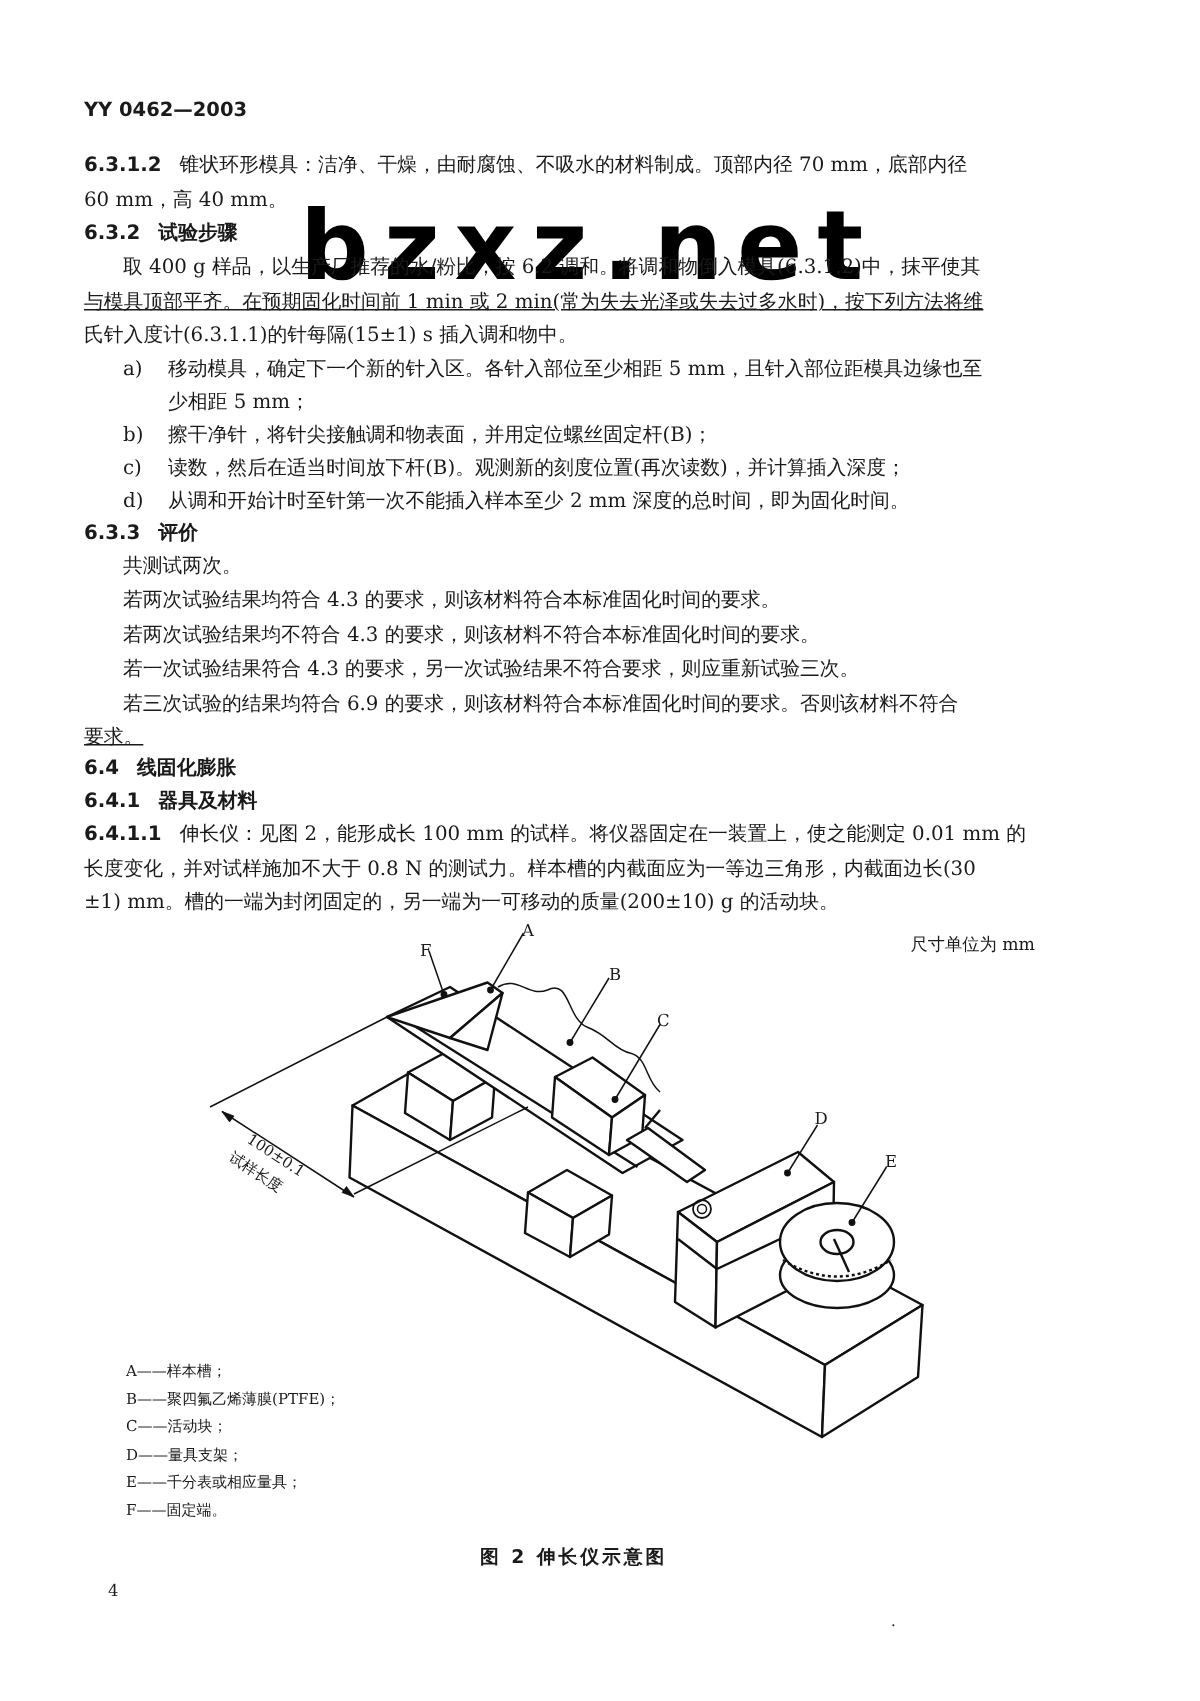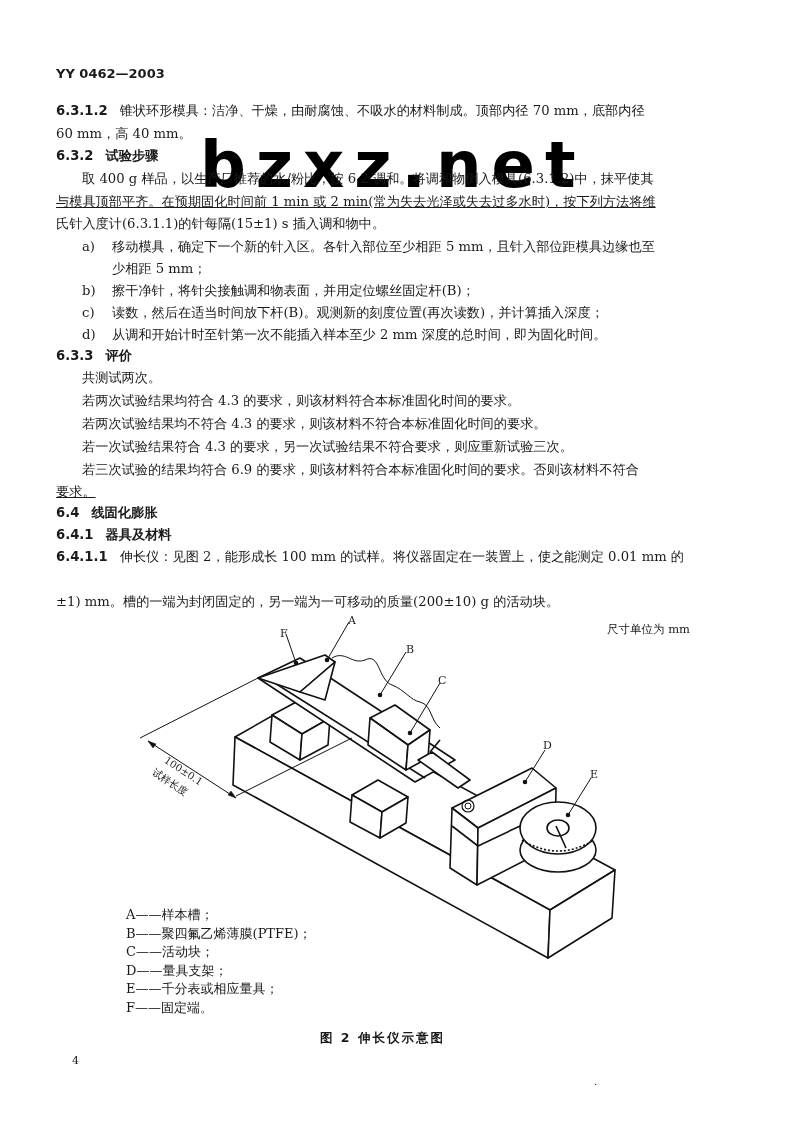--- a/index.html
+++ b/index.html
@@ -8,21 +8,21 @@
     .page { position: absolute; left: 0; top: 0; width: 800px; height: 1134px; }
     .std-header { position: absolute; left: 56px; top: 66px; font-family: "DejaVu Sans", "Liberation Sans", sans-serif;
                   font-weight: bold; font-size: 13px; letter-spacing: 0; }
     .watermark { position: absolute; left: 200px; top: 128px; font-family: "DejaVu Sans", "Liberation Sans", sans-serif;
                  font-weight: bold; font-size: 64px; color: #000000; letter-spacing: 10px; z-index: 0; }
     .line { position: absolute; font-size: 13.2px; line-height: 18px; white-space: nowrap; z-index: 1; }
     .h { font-family: "DejaVu Sans", "Liberation Sans", sans-serif; font-weight: bold; }
     .num { font-family: "DejaVu Sans", "Liberation Sans", sans-serif; font-weight: bold; margin-right: 12px; text-align: center; }
     .unit-note { position: absolute; left: 594px; top: 598px; font-size: 11.5px; }
     .figure { position: absolute; left: 110px; top: 612px; width: 560px; height: 290px; }
-    .legend { position: absolute; left: 84px; top: 906px; font-size: 13px; line-height: 18.6px; margin-left: 42px; }
+    .legend { position: absolute; left: 84px; top: 906px; font-size: 10px; line-height: 18.6px; }
     .caption { position: absolute; left: 320px; top: 1030px; font-family: "DejaVu Sans", "Liberation Sans", sans-serif;
                font-weight: bold; font-size: 12.5px; letter-spacing: 2px; }
     .page-num { position: absolute; left: 72px; top: 1054px; font-size: 11px; }
     .dot { position: absolute; left: 594px; top: 1076px; font-size: 10px; }
   </style>
 </head>
 <body>
 
 <div class="page">
 
@@ -68,20 +68,21 @@
 
   <div class="line h" style="left:56px; top:504px;">
     <span class="num">6.4</span><span>线固化膨胀</span>
   </div>
   <div class="line h" style="left:56px; top:526px;">
     <span class="num">6.4.1</span><span>器具及材料</span>
   </div>
   <div class="line" style="left:56px; top:548px;">
     <span class="num">6.4.1.1</span><span>伸长仪：见图 2，能形成长 100 mm 的试样。将仪器固定在一装置上，使之能测定 0.01 mm 的</span>
   </div>
+  <div class="line" style="left:56px; top:571px;">长度变化，并对试样施加不大于 0.8 N 的测试力。样本槽的内截面应为一等边三角形，内截面边长(30</div>
   <div class="line" style="left:56px; top:593px;">±1) mm。槽的一端为封闭固定的，另一端为一可移动的质量(200±10) g 的活动块。</div>
 
   <div class="unit-note" style="top:622px;margin-left:13px;">尺寸单位为 mm</div>
 
   <svg class="figure" style="left:0; top:0; width:800px; height:1134px; position:absolute;" viewBox="0 0 800 1134" fill="none" stroke="#111" stroke-width="1.6" stroke-linejoin="round">
 
     <polygon points="235,737 300,700 615,870 550,910" fill="#fff"></polygon>
     <polygon points="235,737 550,910 548,958 233,785" fill="#fff"></polygon>
     <polygon points="550,910 615,870 612,918 548,958" fill="#fff"></polygon>
 

